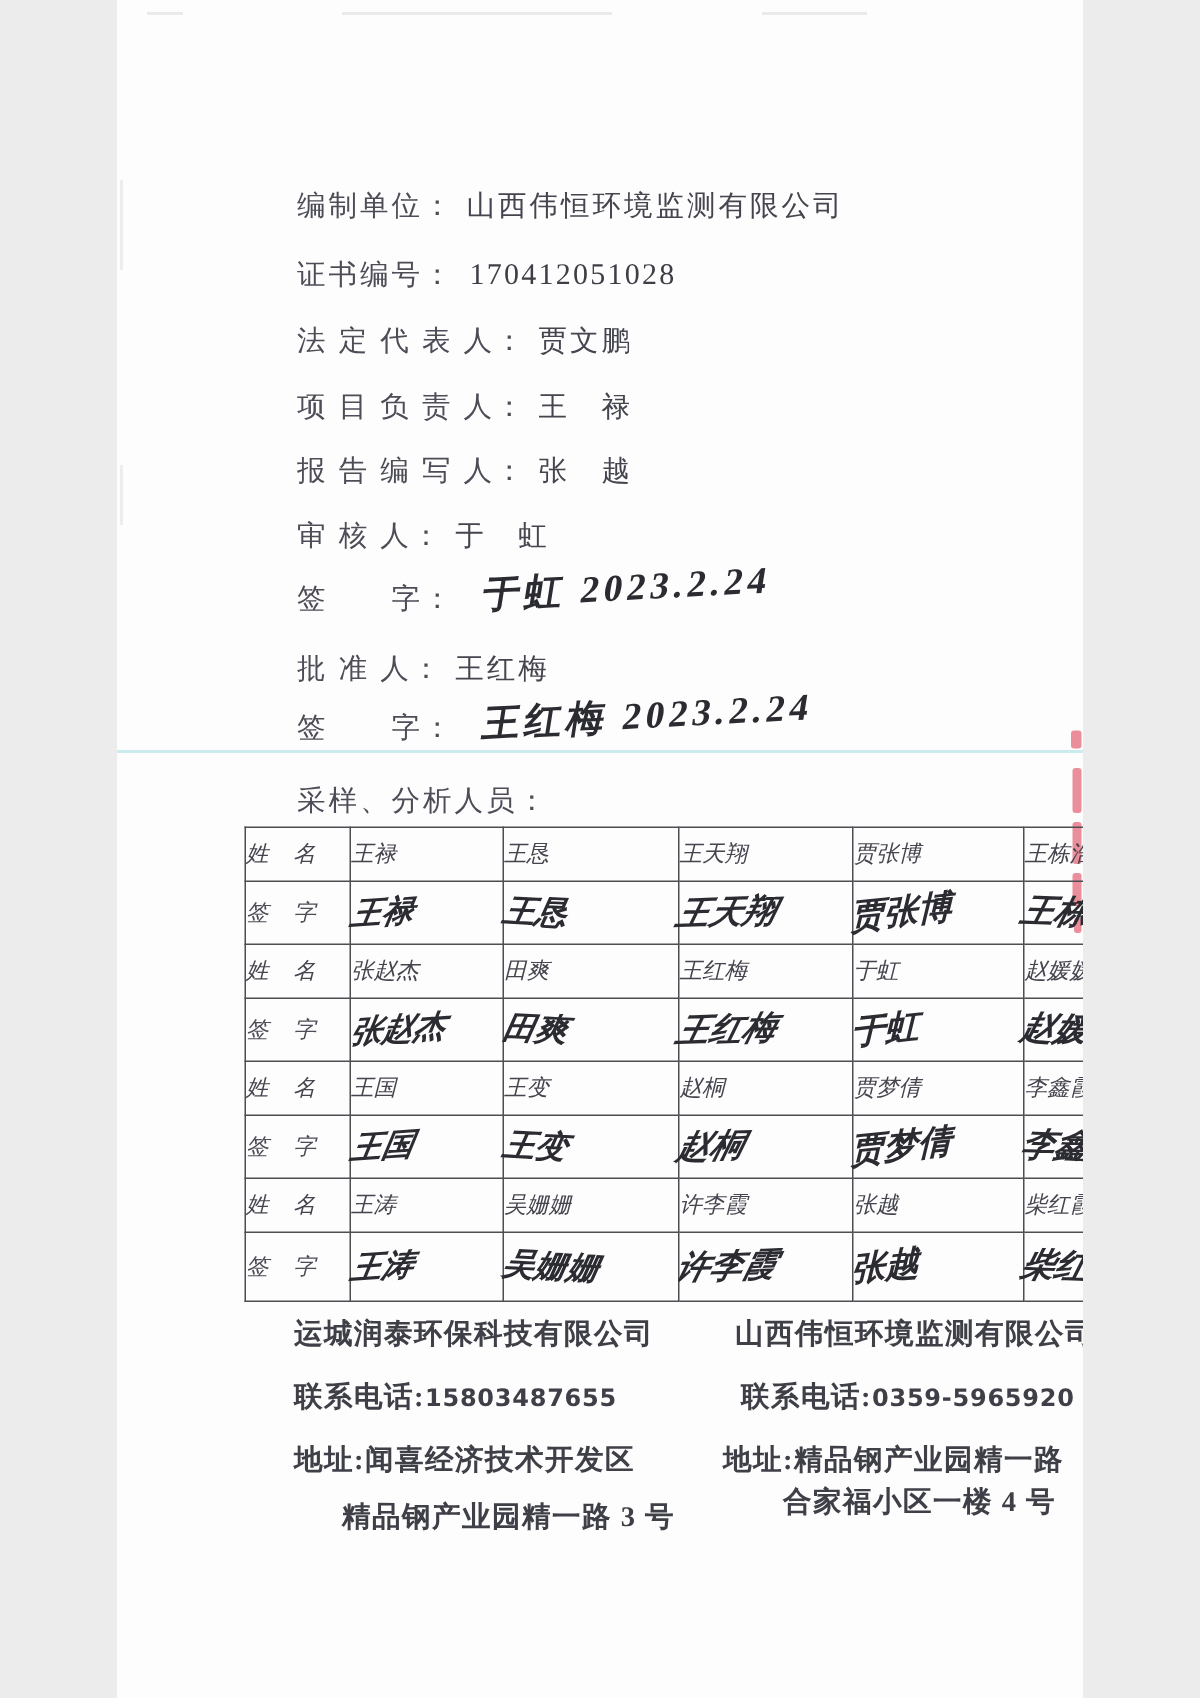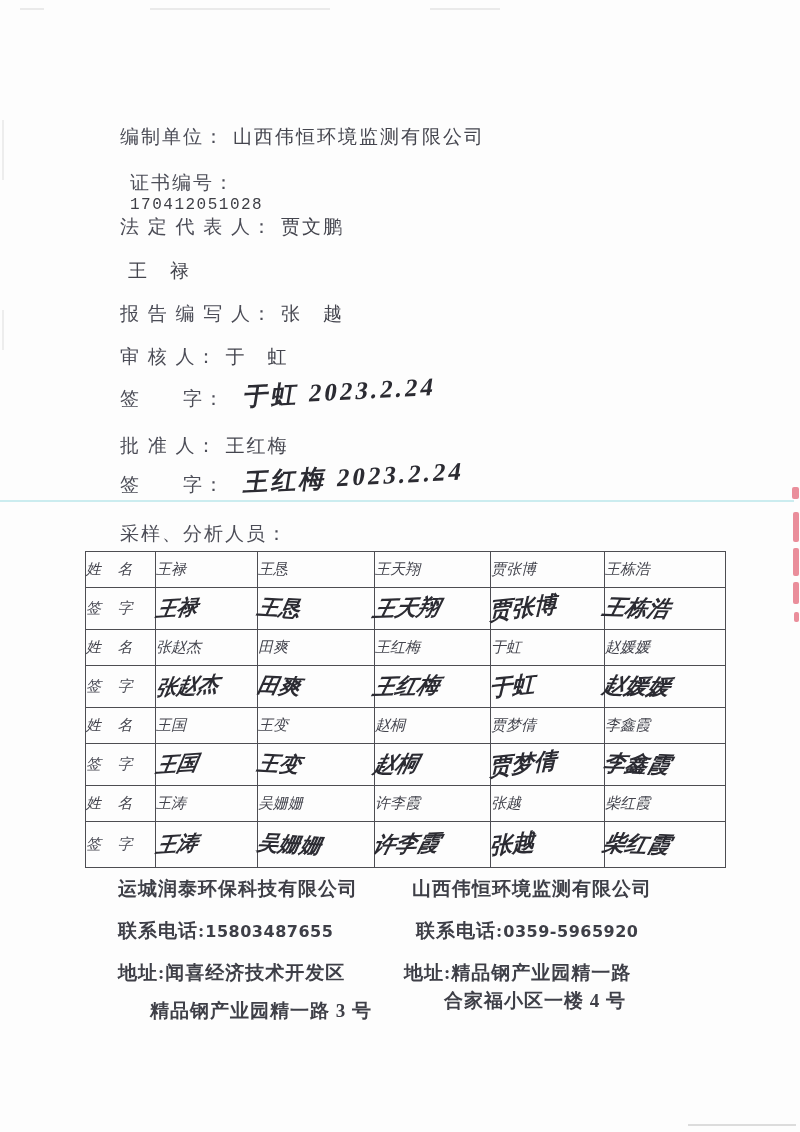--- a/index.html
+++ b/index.html
@@ -6,38 +6,38 @@
     --ink:#44454e;
     --ink-soft:#4c4d57;
     --handwriting:#2b2b32;
     --table-border:#4d4d52;
     --stamp-red:#e4697b;
     --scanline-cyan:#c2e9ec;
     --paper:#fdfdfd;
   }
   html,body{margin:0;padding:0;background:#ececec;}
   .page{
-    position:relative;width:800px;height:1132px;margin:0 auto;
+    position:relative;width:644px;height:1132px;margin:0 auto;
     background:var(--paper);overflow:hidden;
     font-family:"Liberation Serif","DejaVu Serif",serif;
     color:var(--ink);
   }
   
   .artifact{position:absolute;pointer-events:none;}
   .top-dash{top:8px;height:2px;background:#eaeaea;}
   .cyan-line{top:500px;left:0;width:794px;height:2px;background:var(--scanline-cyan);opacity:.85;}
   .bottom-line{top:1124px;left:688px;width:108px;height:2px;background:#dcdcdc;}
   .left-dash{left:2px;width:2px;background:#ededed;}
   .stamp-mark{right:1px;background:var(--stamp-red);opacity:.75;border-radius:2px;filter:blur(.4px);}
 
   
   .fline{position:absolute;left:120px;display:flex;align-items:baseline;font-size:19px;color:var(--ink-soft);}
   .lbl{white-space:pre;letter-spacing:2px;}
   .val{white-space:pre;margin-left:8px;letter-spacing:2px;color:var(--ink);}
-  .val.number{font-family:Liberation Mono, monospace;font-size:16px;letter-spacing:1.5px;color:#3e3f46;margin-left:10px;}
+  .val.number{font-family:Liberation Serif, serif;font-size:20px;letter-spacing:1.5px;color:#3e3f46;margin-left:10px;}
   .val.hand{
     font-size:25px;font-weight:700;color:var(--handwriting);
     transform:rotate(-3deg) skewX(-12deg);transform-origin:left 70%;
     letter-spacing:3px;margin-left:18px;white-space:pre;
   }
 
   
   .tcaption{position:absolute;left:120px;top:521px;font-size:19px;letter-spacing:2px;color:var(--ink-soft);white-space:pre;}
   table.ptable{
     position:absolute;left:85px;top:551px;width:640px;
@@ -83,29 +83,30 @@
   <div class="artifact stamp-mark" style="top:487px;width:7px;height:12px;"></div>
   <div class="artifact stamp-mark" style="top:512px;width:6px;height:30px;"></div>
   <div class="artifact stamp-mark" style="top:548px;width:6px;height:28px;"></div>
   <div class="artifact stamp-mark" style="top:582px;width:6px;height:22px;"></div>
   <div class="artifact stamp-mark" style="top:612px;width:5px;height:10px;"></div>
 
   <div class="fline" style="top:124px;">
     <span class="lbl">编制单位：</span>
     <span class="val">山西伟恒环境监测有限公司</span>
   </div>
-  <div class="fline" style="top:170px;flex-direction:column;">
+  <div class="fline" style="top:170px;">
     <span class="lbl">证书编号：</span>
     <span class="val number">170412051028</span>
   </div>
   <div class="fline" style="top:214px;">
     <span class="lbl">法 定 代 表 人：</span>
     <span class="val">贾文鹏</span>
   </div>
   <div class="fline" style="top:258px;">
+    <span class="lbl">项 目 负 责 人：</span>
     <span class="val">王　禄</span>
   </div>
   <div class="fline" style="top:344px;">
     <span class="lbl">审 核 人：</span>
     <span class="val">于　虹</span>
   </div>
   <div class="fline" style="top:301px;">
     <span class="lbl">报 告 编 写 人：</span>
     <span class="val">张　越</span>
   </div>

